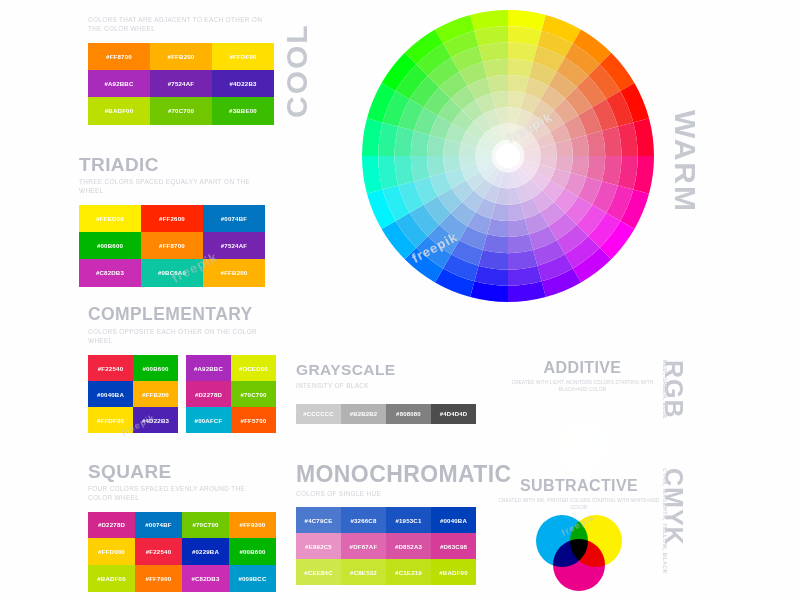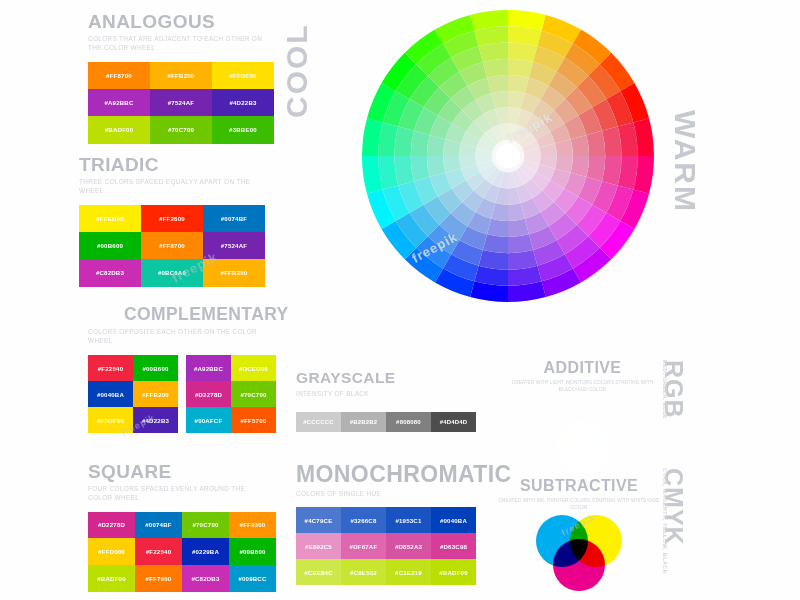--- a/index.html
+++ b/index.html
@@ -62,21 +62,21 @@
   #triadic { left: 79px; top: 155px; }
   #triadic .sec-title { font-size: 19px; }
   #triadic .grid {
     margin-top: 9px;
     width: 186px; height: 82px;
     grid-template-columns: repeat(3, 1fr);
     grid-template-rows: repeat(3, 1fr);
   }
 
   #complementary { left: 88px; top: 306px; }
-  #complementary .sec-title { font-size: 17.5px; margin-left: 36px; }
+  #complementary .sec-title { font-size: 17.5px; }
   #complementary .pairwrap {
     margin-top: 10px;
     display: flex;
     gap: 8px;
   }
   #complementary .grid {
     width: 90px; height: 78px;
     grid-template-columns: repeat(2, 1fr);
     grid-template-rows: repeat(3, 1fr);
   }
@@ -84,21 +84,21 @@
   #square { left: 88px; top: 462px; }
   #square .sec-title { font-size: 19px; }
   #square .grid {
     margin-top: 9px;
     width: 188px; height: 80px;
     grid-template-columns: repeat(4, 1fr);
     grid-template-rows: repeat(3, 1fr);
   }
 
   
-  #grayscale { left: 296px; top: 370px; }
+  #grayscale { left: 296px; top: 362px; }
   #grayscale .sec-title { font-size: 15.5px; }
   #grayscale .grid {
     margin-top: 14px;
     width: 180px; height: 20px;
     grid-template-columns: repeat(4, 1fr);
     grid-template-rows: 1fr;
   }
   #grayscale .swatch { font-size: 6px; }
 
   #monochromatic { left: 296px; top: 463px; }
@@ -432,21 +432,20 @@
           <path d="M143.80137993500355,132.33053659575512 A16.22222222222222,16.22222222222222 0 0 1 148,131.77777777777777 L148,148 A0,0 0 0 0 148,148 Z" fill="hsl(77.5,30.0%,97.0%)" stroke="none"></path>
           <circle cx="148" cy="148" r="12.166666666666666" fill="#ffffff"></circle>
         </g>
     </svg>
   </div>
 
   <div class="side-label" id="cool-label">COOL</div>
   <div class="side-label" id="warm-label">WARM</div>
 
   <div class="block" id="analogous">
-    <div class="sec-title">ANALOGOUS</div>
     <div class="sec-sub">COLORS THAT ARE ADJACENT TO EACH OTHER ON THE COLOR WHEEL</div>
     <div class="grid" id="analogous-grid">
         <div class="swatch" style="background: rgb(255, 135, 0);">#FF8700</div>
         <div class="swatch" style="background: rgb(255, 178, 0);">#FFB200</div>
         <div class="swatch" style="background: rgb(255, 223, 0);">#FFDF00</div>
         <div class="swatch" style="background: rgb(169, 43, 188);">#A92BBC</div>
         <div class="swatch" style="background: rgb(117, 36, 175);">#7524AF</div>
         <div class="swatch" style="background: rgb(77, 34, 179);">#4D22B3</div>
         <div class="swatch" style="background: rgb(186, 223, 0);">#BADF00</div>
         <div class="swatch" style="background: rgb(112, 199, 0);">#70C700</div>

